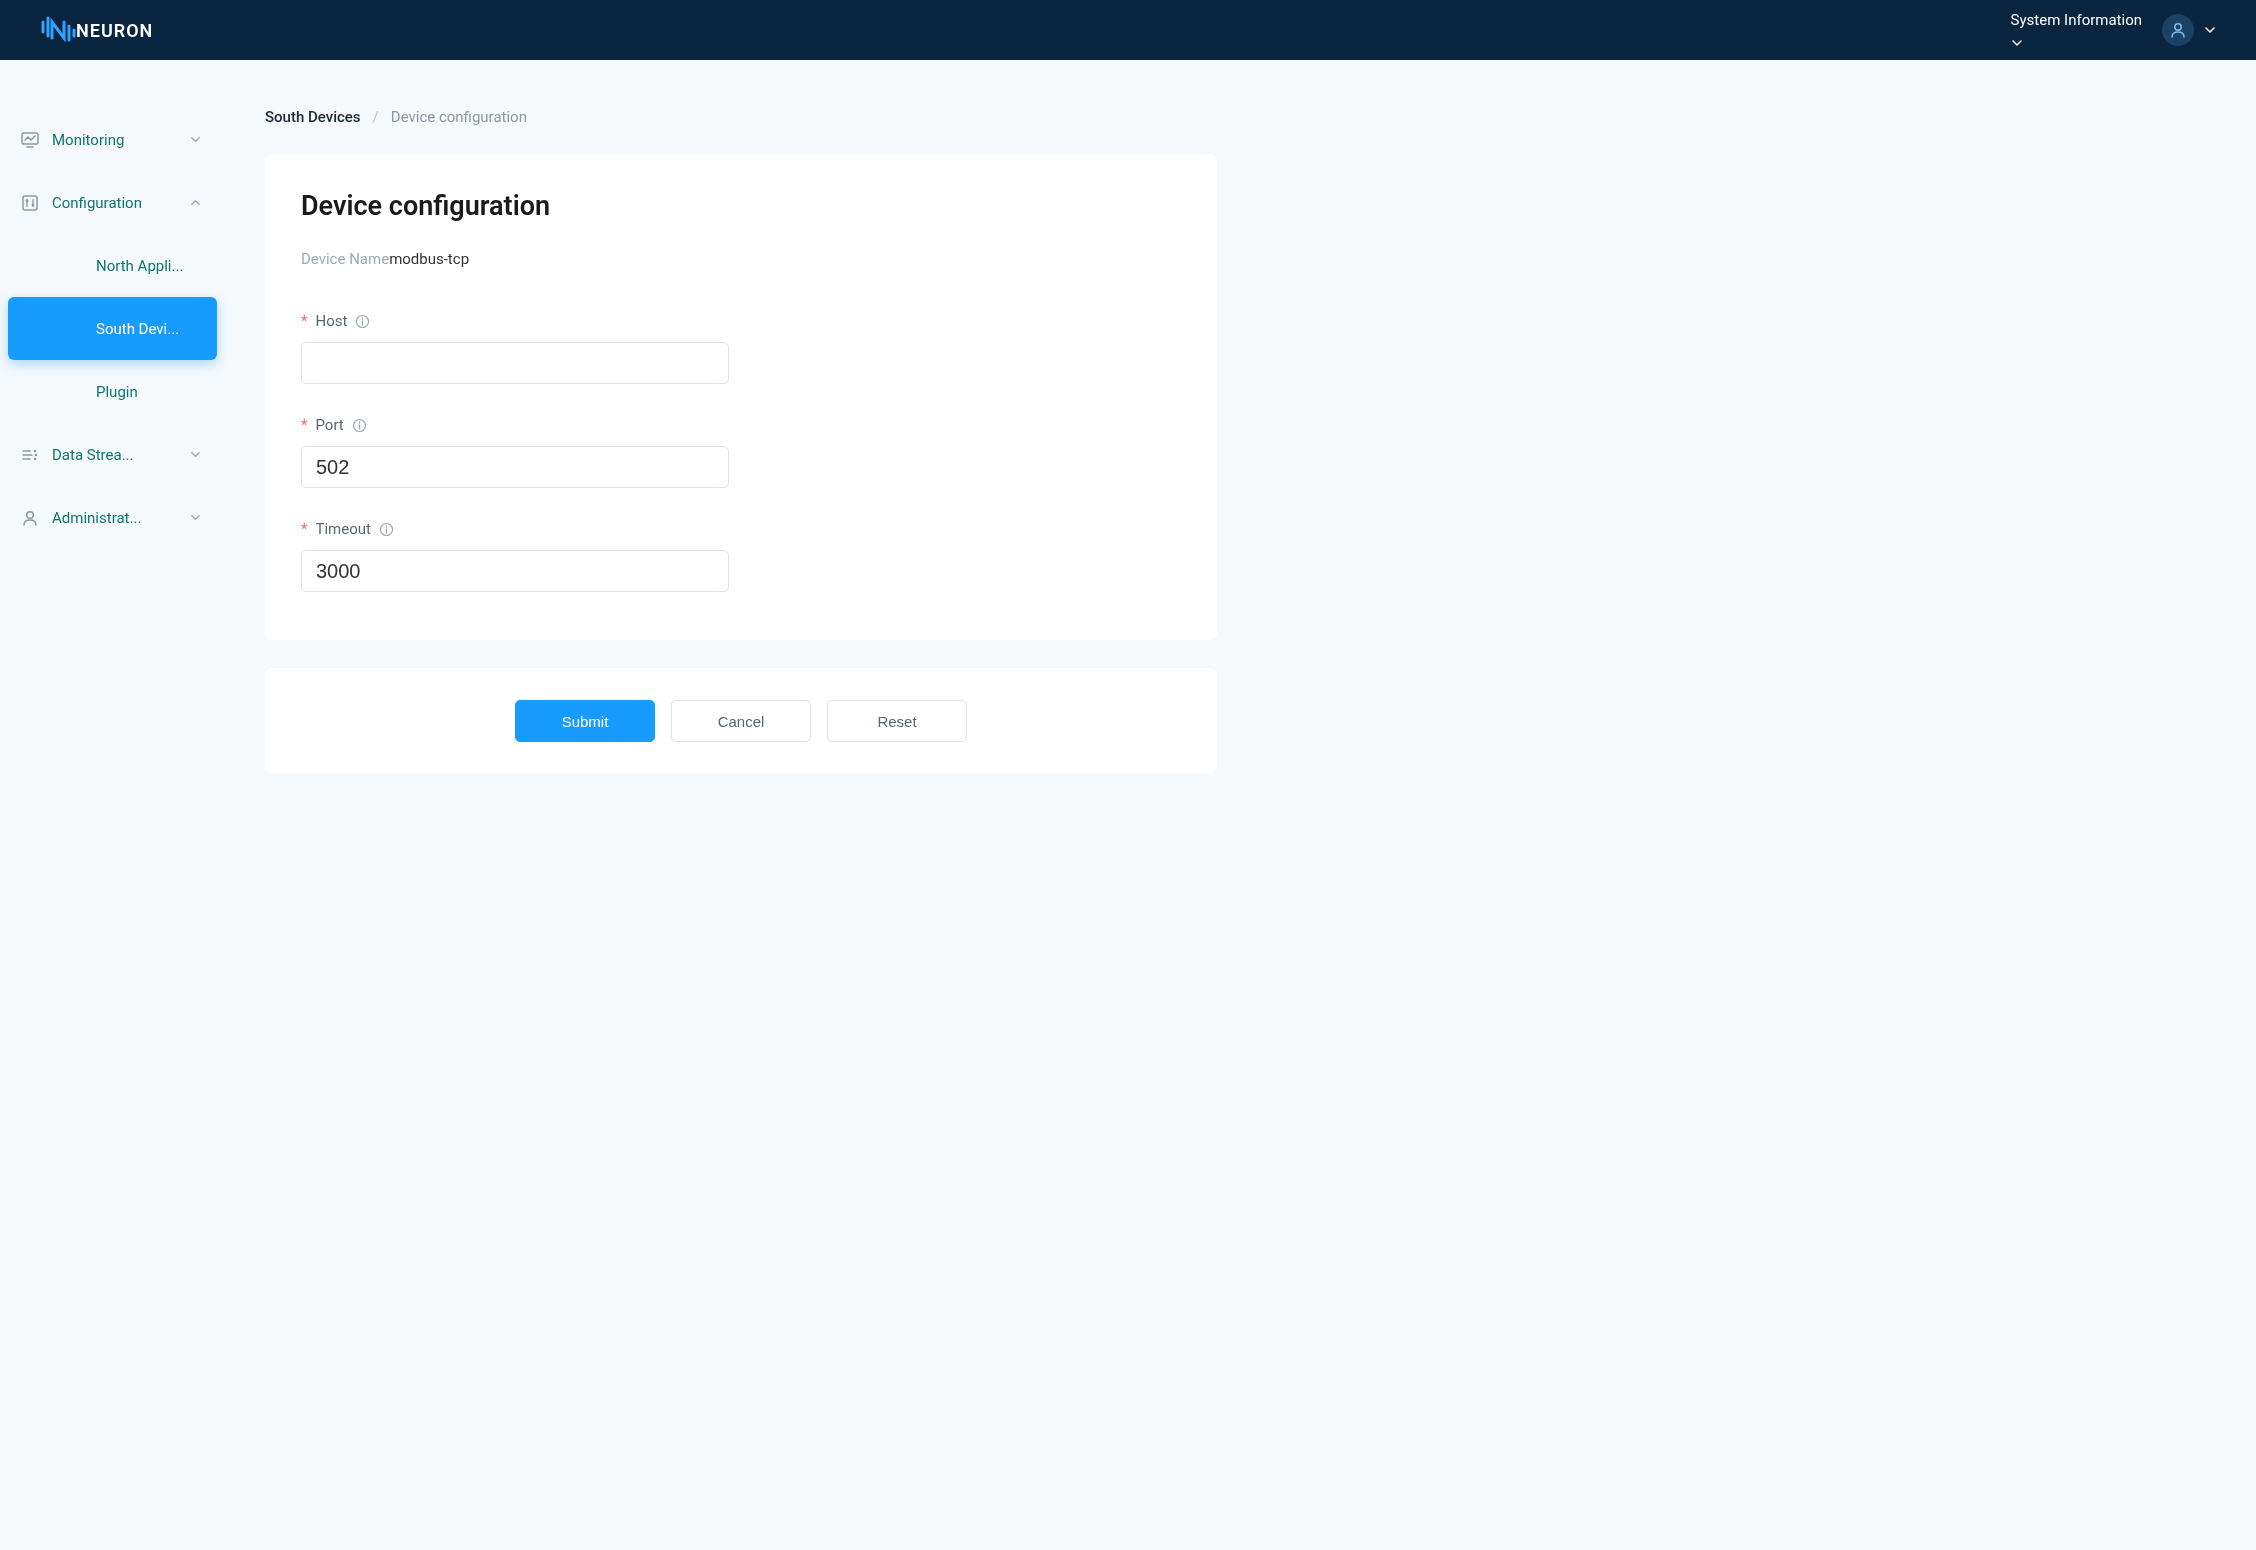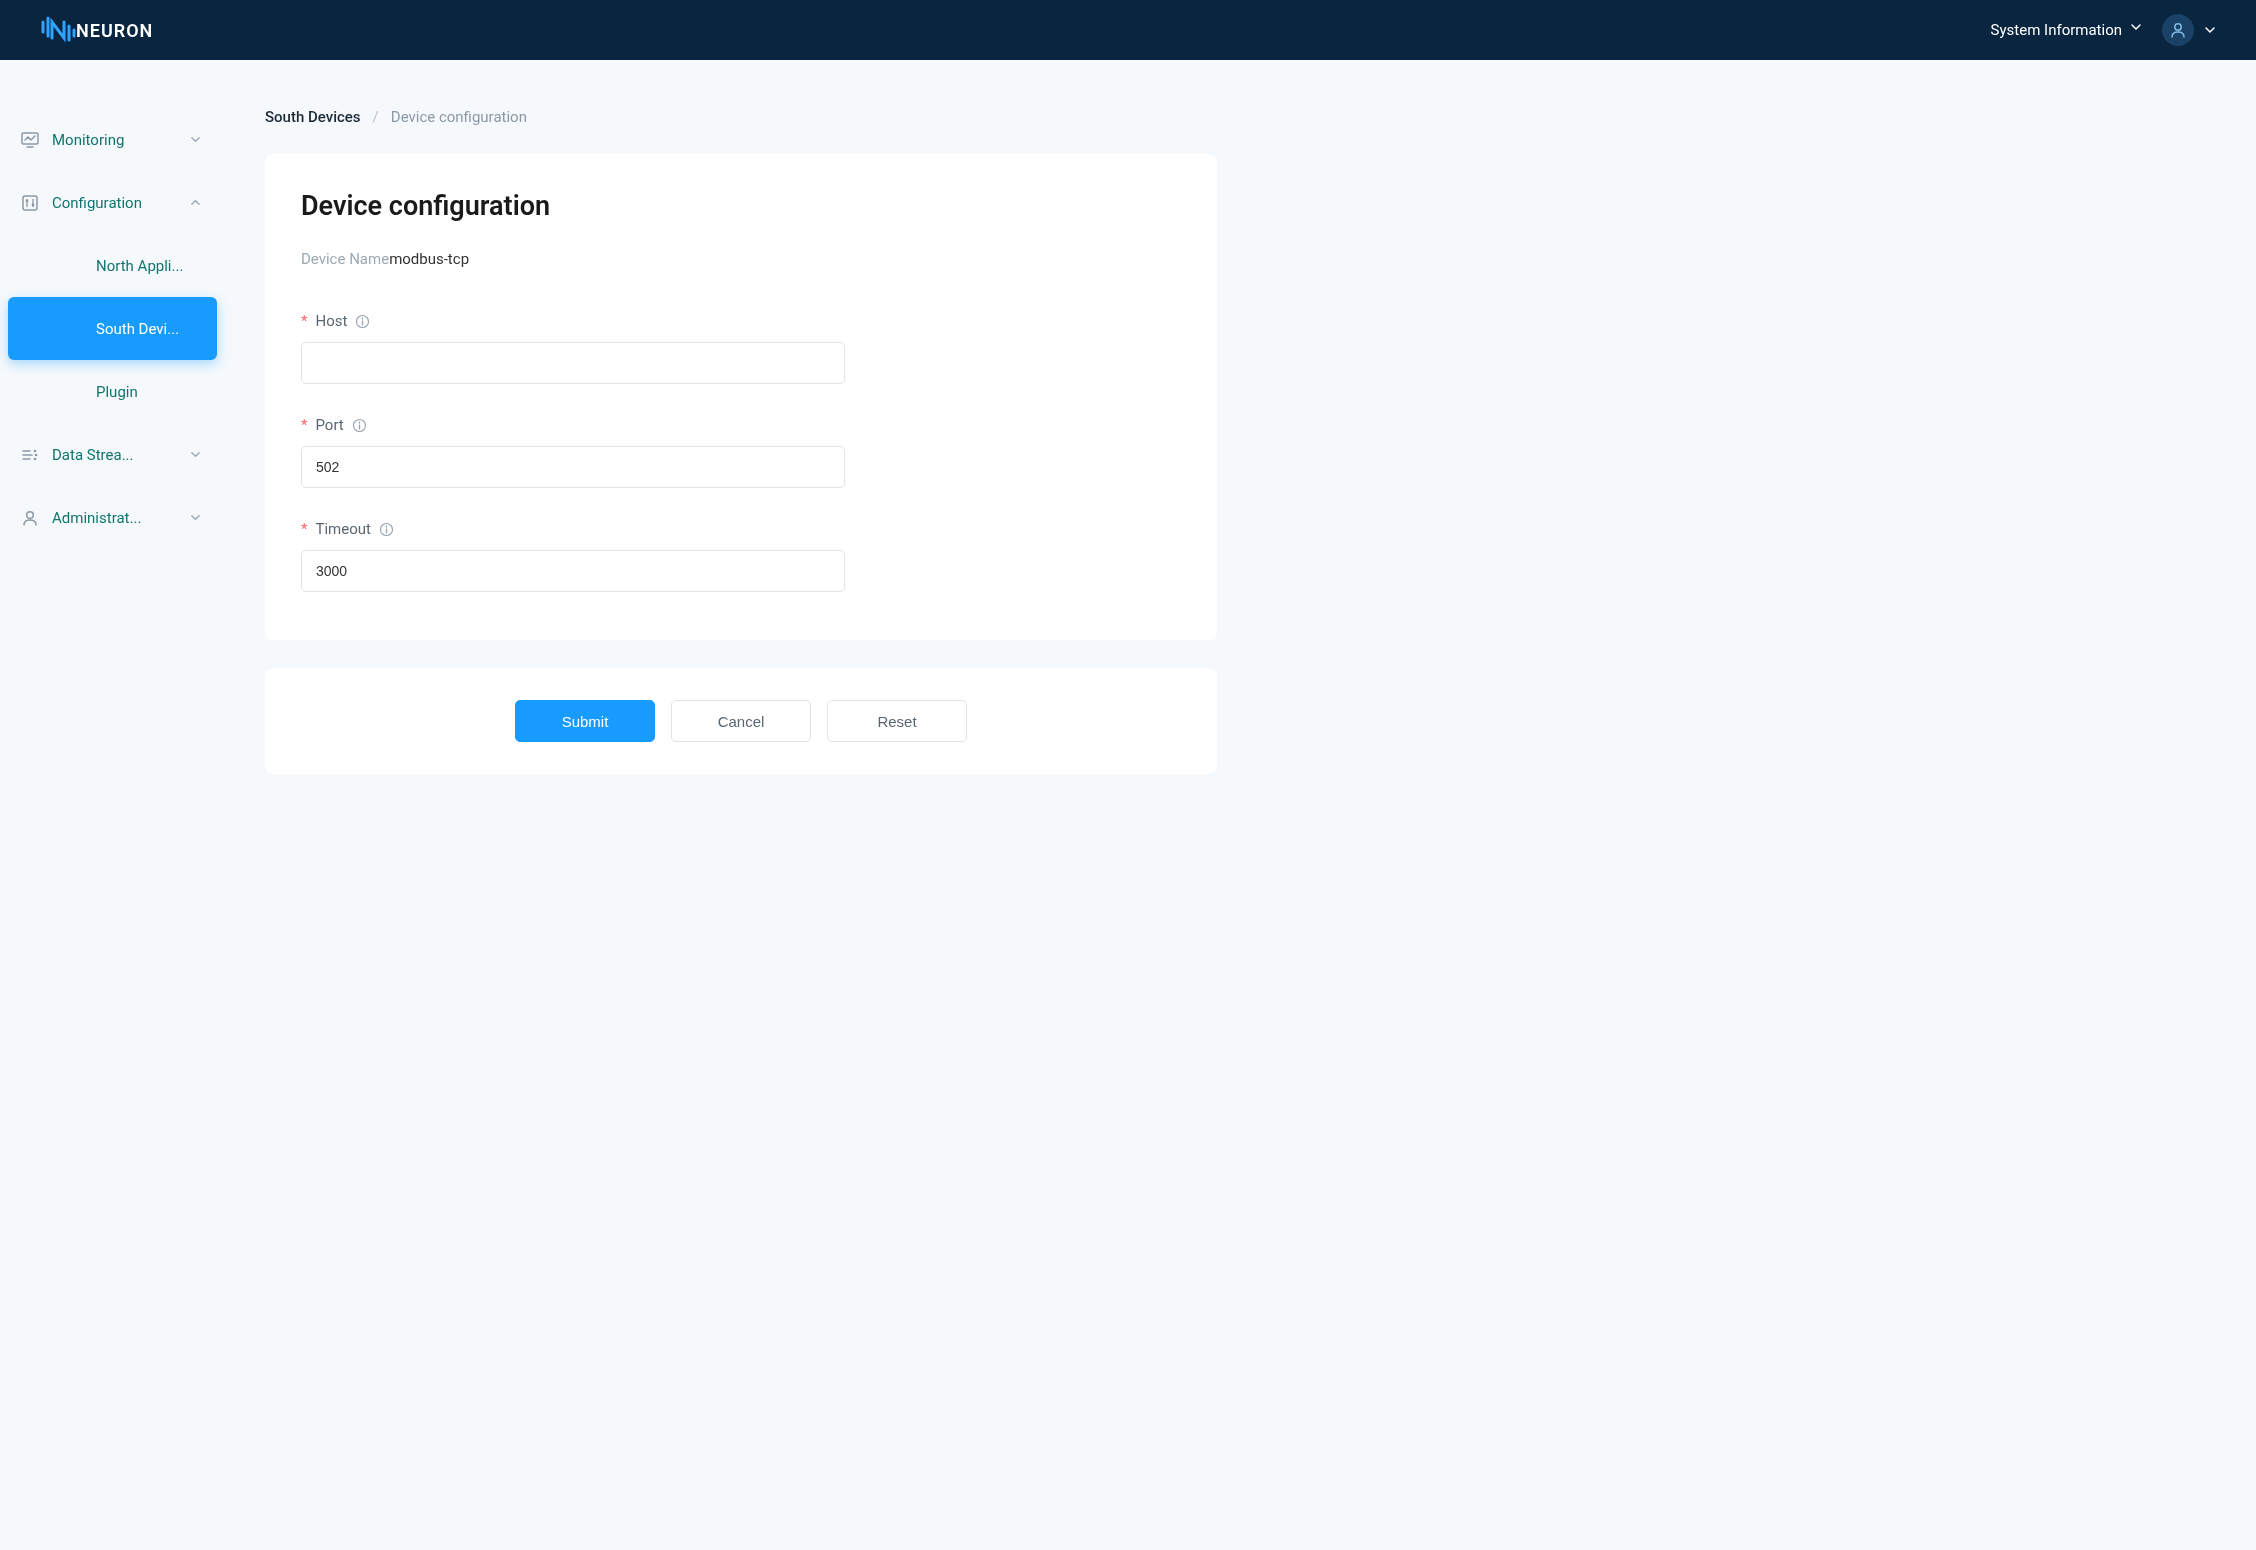--- a/index.html
+++ b/index.html
@@ -32,20 +32,21 @@
   align-items: center;
   gap: 20px;
 }
 .system-info {
   color: #fff;
   font-size: 15px;
   cursor: pointer;
   display: flex;
   align-items: flex-start;
   gap: 8px;
+  flex-direction: column;
 }
 .avatar-circle {
   width: 32px;
   height: 32px;
   border-radius: 50%;
   background: #1a4166;
   display: flex;
   align-items: center;
   justify-content: center;
 }
@@ -157,26 +158,26 @@
   align-items: center;
   gap: 8px;
   margin-bottom: 12px;
   font-size: 15px;
   color: #5a6772;
 }
 .field-label .req {
   color: #f56868;
 }
 .field-input {
-  width: 544px;
+  width: 428px;
   height: 42px;
   border: 1px solid #dde3e9;
   border-radius: 5px;
   padding: 0 14px;
-  font-size: 14px;
+  font-size: 20px;
   color: #333;
   outline: none;
 }
 .actions-card {
   background: #fff;
   border-radius: 8px;
   padding: 32px;
   display: flex;
   align-items: center;
   justify-content: center;

